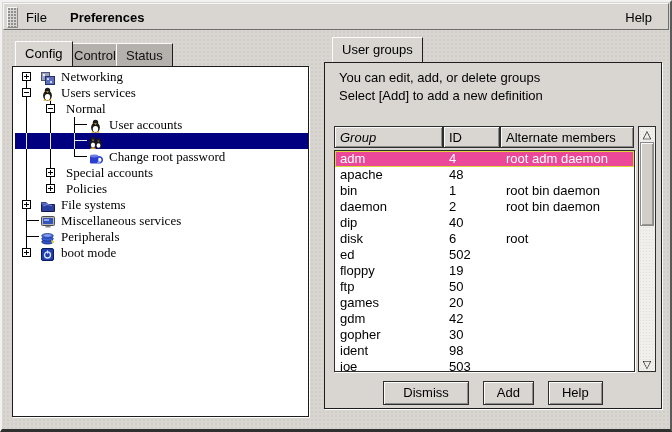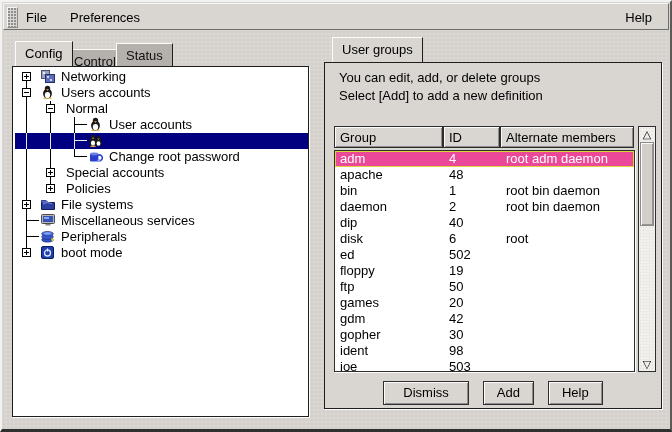--- a/index.html
+++ b/index.html
@@ -10,36 +10,36 @@
     border-top:2px solid #f2f2f2;border-left:2px solid #f2f2f2;
     border-right:2px solid #5a5a5a;border-bottom:3px solid #303030;}
 
   
   #menubar{position:absolute;left:1px;top:1px;right:1px;height:27px;background:#d9d6d2;
     border:1px solid;border-color:#f6f6f6 #6e6e6e #6e6e6e #f6f6f6;box-sizing:border-box;}
   #menubar .grip{position:absolute;left:3px;top:3px;width:9px;height:19px;
     background-image:radial-gradient(circle at 1px 1px,#8f8f8f 0.8px,transparent 1px);
     background-size:3px 3px;border:1px solid;border-color:#f6f6f6 #8a8a8a #8a8a8a #f6f6f6;}
   .menu-item{position:absolute;top:5px;padding:1px 4px;cursor:default;}
-  #menu-file{left:18px;} #menu-prefs{left:62px;} #menu-help{right:12px;}
+  #menu-file{left:18px;} #menu-prefs{left:62px;font-weight:bold;} #menu-help{right:12px;}
 
   
   .tab{position:absolute;box-sizing:border-box;padding:4px 9px 0 9px;height:24px;
     border-left:1px solid #fbfbfb;border-top:1px solid #fbfbfb;border-right:1px solid #1d1d1d;}
   .tab.active{background:#d9d6d2;height:25px;z-index:3;}
   .tab.inactive{background:#b4b1ad;height:23px;margin-top:2px;color:#111;}
   #tab-config{left:13px;top:39px;}
-  #tab-control{left:62px;top:45px;}
+  #tab-control{left:62px;top:39px;}
   #tab-status{left:114px;top:39px;}
   #tab-usergroups{left:330px;top:35px;}
 
   
   #tree-panel{position:absolute;left:10px;top:64px;width:297px;height:351px;box-sizing:border-box;
     background:#fff;border:1px solid #1d1d1d;box-shadow:1px 1px 0 #fdfdfd;padding:2px 0 0 2px;overflow:hidden;}
-  .trow{--lc:#000;display:flex;align-items:flex-start;height:16px;width:100%;}
+  .trow{--lc:#000;display:flex;align-items:flex-end;height:16px;width:100%;font-family:Liberation Serif, serif;}
   .trow.sel{--lc:#e8e8e8;background:#000080;color:#fff;}
   .g{position:relative;width:24px;height:16px;flex:none;}
   .g.v::before{content:"";position:absolute;left:11px;top:0;height:16px;width:1px;background:var(--lc);}
   .g.la::before{content:"";position:absolute;left:11px;top:0;height:4px;width:1px;background:var(--lc);}
   .g.lb::after{content:"";position:absolute;left:11px;bottom:0;height:4px;width:1px;background:var(--lc);}
   .g.t::before{content:"";position:absolute;left:11px;top:0;height:16px;width:1px;background:var(--lc);}
   .g.t::after{content:"";position:absolute;left:12px;top:7px;width:12px;height:1px;background:var(--lc);}
   .g.e::before{content:"";position:absolute;left:11px;top:0;height:8px;width:1px;background:var(--lc);}
   .g.e::after{content:"";position:absolute;left:12px;top:7px;width:12px;height:1px;background:var(--lc);}
   .box{position:absolute;left:7px;top:3px;width:9px;height:9px;box-sizing:border-box;
@@ -52,21 +52,21 @@
   
   #right-panel{position:absolute;left:322px;top:60px;width:338px;height:347px;box-sizing:border-box;
     background:#d9d6d2;border:1px solid #1d1d1d;box-shadow:1px 1px 0 #fdfdfd;}
   .instr{position:absolute;left:14px;white-space:nowrap;}
   #instr1{top:7px;} #instr2{top:25px;text-align:right;}
 
   #tbl-header{position:absolute;left:9px;top:63px;width:301px;display:flex;}
   .th{box-sizing:border-box;height:22px;background:#d9d6d2;border:1px solid #2e2e2e;
     box-shadow:inset 1px 1px 0 #fbfbfb,inset -1px -1px 0 #8c8c8c;
     padding:3px 0 0 5px;white-space:nowrap;overflow:hidden;}
-  .th.c-group{width:109px;} .th.c-id{width:57px;} .th.c-members{width:134px;}
+  .th.c-group{width:109px;font-style:italic;} .th.c-id{width:57px;} .th.c-members{width:134px;}
   #tbl-body{position:absolute;left:9px;top:87px;width:301px;height:222px;box-sizing:border-box;
     background:#fff;border:1px solid #2e2e2e;box-shadow:1px 1px 0 #fdfdfd;overflow:hidden;}
   .tr{display:flex;height:16px;line-height:16px;box-sizing:border-box;}
   .tr.sel{background:#ec4899;color:#fff;box-shadow:inset 0 0 0 1px #ded43b;}
   .td{box-sizing:border-box;white-space:nowrap;overflow:hidden;padding-left:5px;}
   .td.c-group{width:109px;} .td.c-id{width:57px;} .td.c-members{flex:1;}
 
   #vscroll{position:absolute;left:313px;top:63px;width:18px;height:246px;box-sizing:border-box;
     border:1px solid #2e2e2e;background:#f1efec;
     background-image:radial-gradient(#e2dfda 0.8px,transparent 1px);background-size:3px 3px;}
@@ -123,21 +123,21 @@
       <span class="ticon">
           <svg width="13" height="14" viewBox="0 0 13 14">
             <ellipse cx="6.5" cy="8.6" rx="4.4" ry="5" fill="#1a1a1a"></ellipse>
             <ellipse cx="6.5" cy="10" rx="2.7" ry="3.1" fill="#fff"></ellipse>
             <circle cx="6.5" cy="3.4" r="2.7" fill="#1a1a1a"></circle>
             <polygon points="5,4.2 8,4.2 6.5,5.8" fill="#f0b429"></polygon>
             <ellipse cx="3.9" cy="13.2" rx="1.6" ry="0.8" fill="#f0b429"></ellipse>
             <ellipse cx="9.1" cy="13.2" rx="1.6" ry="0.8" fill="#f0b429"></ellipse>
           </svg>
         </span>
-      <span class="tlabel">Users accounts</span>
+      <span class="tlabel">Users services</span>
     </div>
 
     <div class="trow">
       <span class="g v"></span>
       <span class="g la lb">
           <i class="box minus"></i>
         </span>
       <span class="tlabel">Normal</span>
     </div>
 

